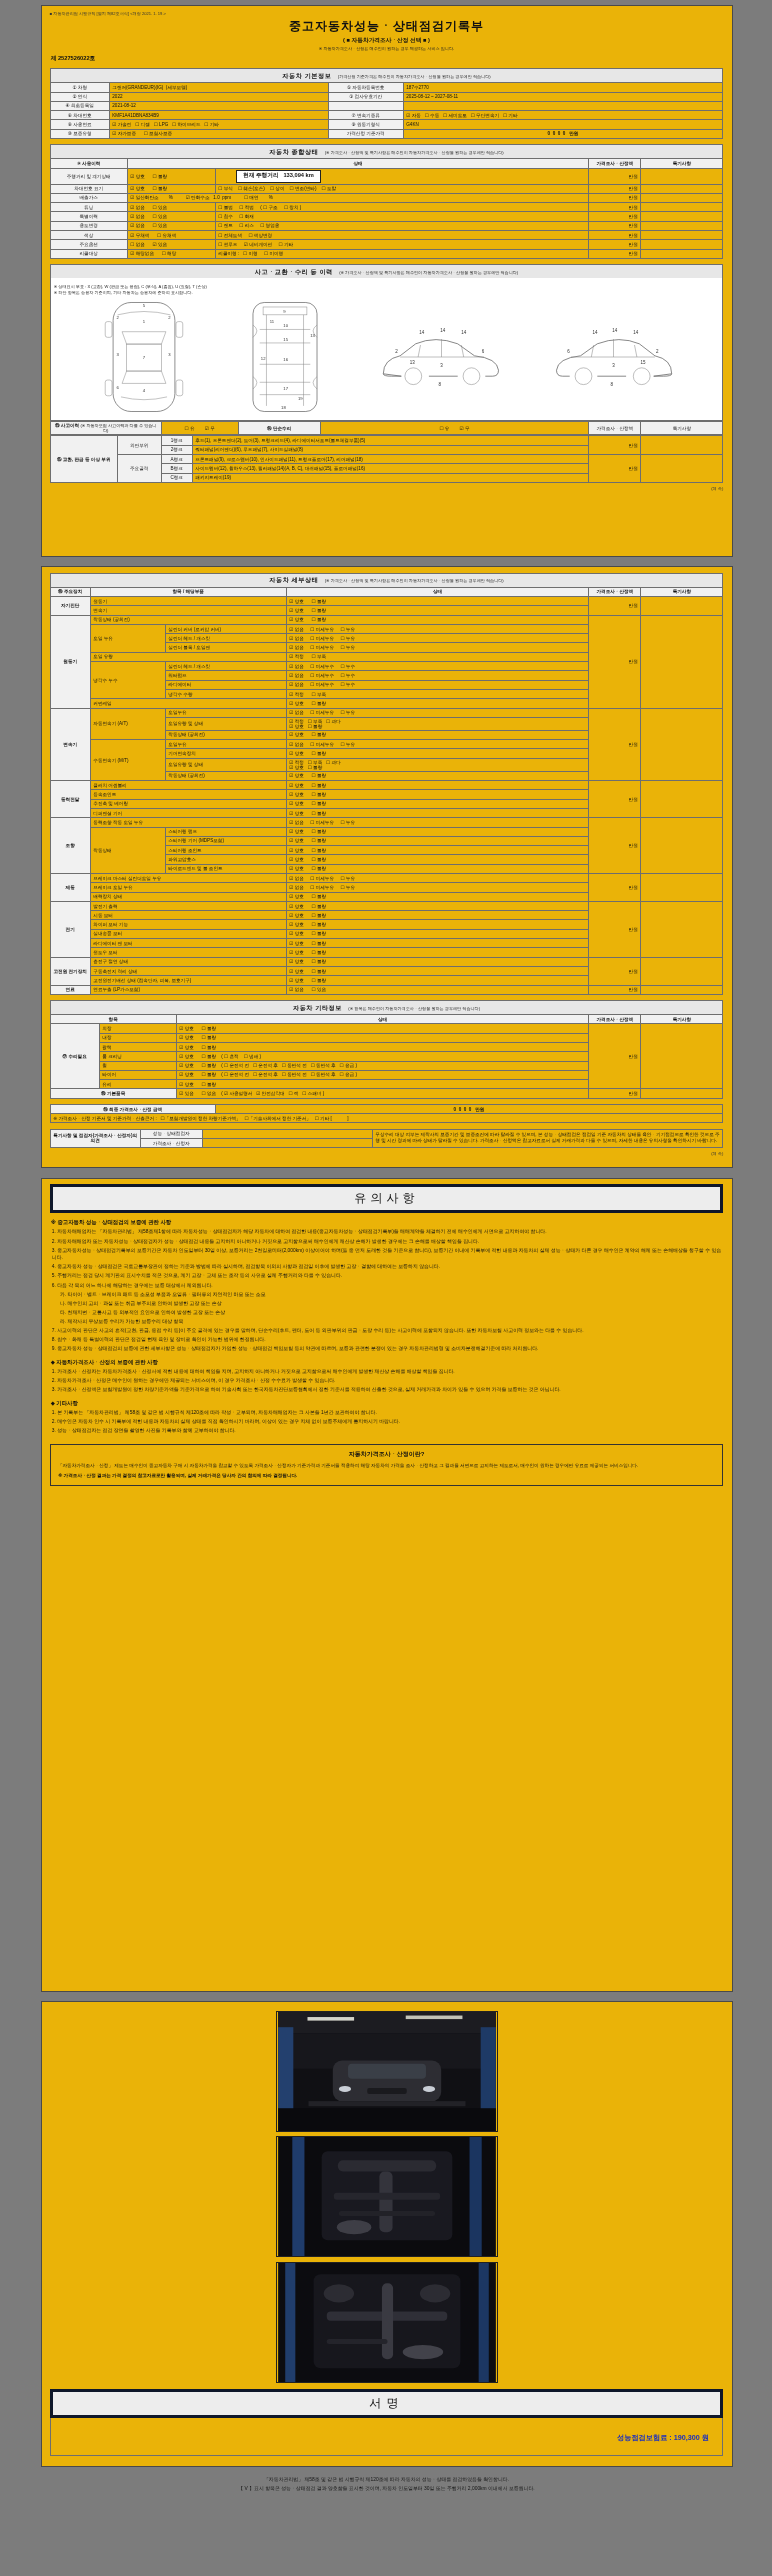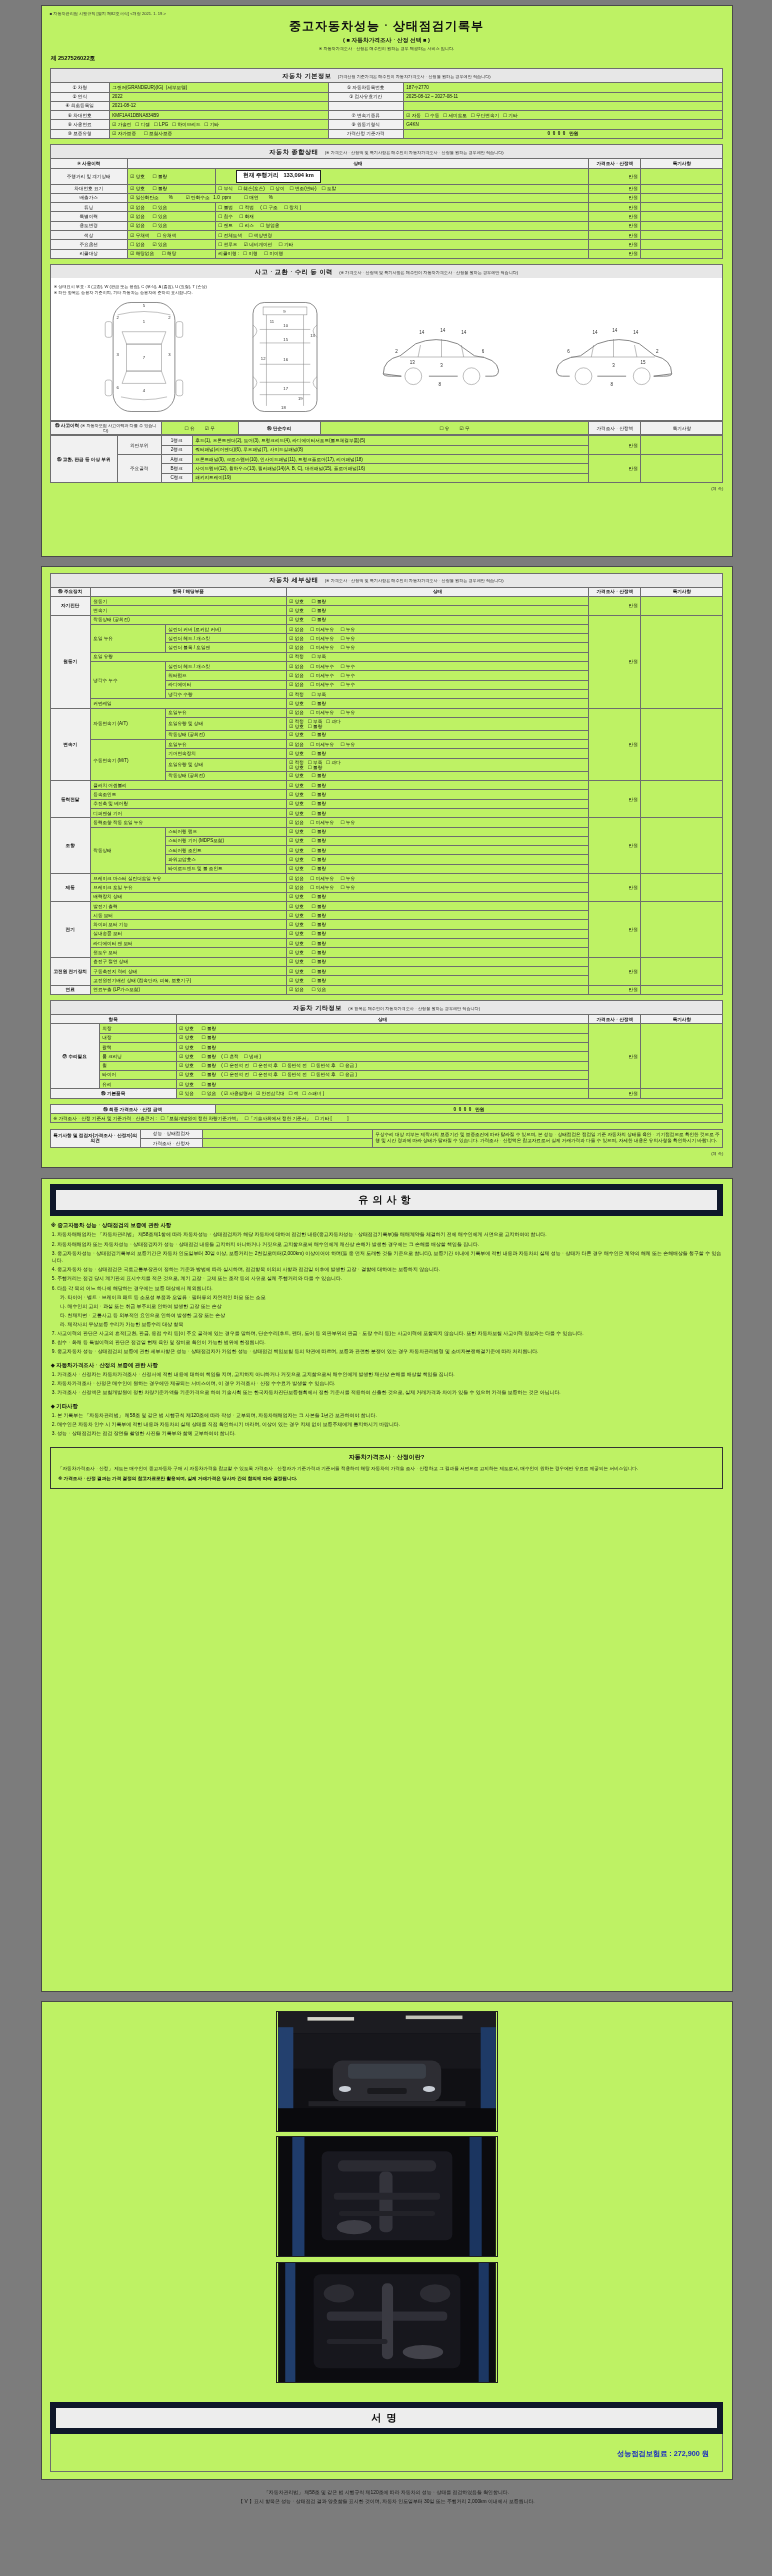--- a/index.html
+++ b/index.html
@@ -6,21 +6,21 @@
   html,body { width:773px; }
   body {
     height:2576px; overflow:hidden;
     background:#7c7c7c;
     font-family:"Liberation Sans","DejaVu Sans",sans-serif;
     color:#111;
     padding-top:5.2px;
   }
   .page {
     width:692px; margin:0 auto 9.3px auto;
-    background:#bef264; border:0.5px solid #4a4a4a;
+    background:#eab308; border:0.5px solid #4a4a4a;
     padding:5.2px 8.2px 7.2px 8.2px;
     position:relative;
   }
   #page1 { min-height:552px; }
   #page2 { min-height:602px; }
   #page3 { min-height:814px; }
   #page4 { min-height:466px; }
 
   .form-ref { font-size:4.1px; color:#333; }
   .doc-title { text-align:center; font-size:12px; font-weight:800; letter-spacing:1px; margin-top:2.1px; }
@@ -43,21 +43,21 @@
 
   .km-box { display:inline-block; border:1px solid #222; background:#fff; padding:1.5px 6.2px; font-weight:800; font-size:5.7px; margin-left:17.5px; }
 
   .legend-line { font-size:4.1px; color:#222; margin:1.5px 1px 0 1px; }
   .diagram-row { border:0.5px solid #6e6e6e; border-top:none; padding:4.1px 2.1px; display:flex; justify-content:space-evenly; align-items:center; background:#fff; }
   .diagram-row svg { display:block; }
   .cont-marker { text-align:right; font-size:4.1px; color:#333; margin-top:3.1px; }
 
   .final-basis { font-size:4.1px; }
 
-  .page-head { border:6px solid #0f172a; background:#ededed; text-align:center; font-weight:700; font-size:10px; letter-spacing:4.1px; padding:3.1px 0; }
+  .page-head { border:3px solid #0f172a; background:#ededed; text-align:center; font-weight:400; font-size:12px; letter-spacing:4.1px; padding:3.1px 0; }
   .notice-head { font-weight:800; font-size:5.4px; margin:6.2px 1px 2.1px 1px; }
   .nl { font-size:4.9px; line-height:1.55; margin:1.5px 2.1px; white-space:pre-wrap; text-align:justify; }
   .vs-box { border:1px solid #333; margin-top:9.3px; padding:5.2px 7.2px; }
   .vs-title { text-align:center; font-weight:800; font-size:6px; margin-bottom:3.1px; }
   .vs-line { font-size:4.6px; line-height:1.6; white-space:pre-wrap; }
   .vs-line.b { font-weight:700; margin-top:2.6px; }
 
   .photo-wrap { text-align:center; margin-top:4.1px; }
   .photo { display:block; margin:4.1px auto; border:0.5px solid #222; }
 
@@ -791,23 +791,23 @@
       <rect x="70" y="22" width="290" height="186" rx="14" fill="#17171d"></rect>
       <ellipse cx="120" cy="60" rx="30" ry="18" fill="#2c2c33"></ellipse>
       <ellipse cx="310" cy="60" rx="30" ry="18" fill="#2c2c33"></ellipse>
       <rect x="96" y="96" width="238" height="18" rx="8" fill="#2f2f37"></rect>
       <rect x="205" y="40" width="22" height="150" rx="10" fill="#3a3a42"></rect>
       <ellipse cx="286" cy="176" rx="40" ry="14" fill="#42424a"></ellipse>
       <rect x="96" y="150" width="120" height="10" rx="5" fill="#24242b"></rect>
     </svg>
   </div>
 
-  <div class="page-head" style="letter-spacing:5.2px; margin-top:19px;text-align:center;">서명</div>
+  <div class="page-head" style="letter-spacing:5.2px; margin-top:6px;text-align:center;">서명</div>
   <div class="sign-box">
-    <div class="insurance-fee">성능점검보험료 :  272,900 원</div>
+    <div class="insurance-fee">성능점검보험료 :  190,300 원</div>
   </div>
 </div>
 
 <div class="doc-footer">
   <div>「자동차관리법」 제58조 및 같은 법 시행규칙 제120조에 따라 자동차의 성능ㆍ상태를 점검하였음을 확인합니다.</div>
   <div>【 V 】표시 항목은 성능ㆍ상태점검 결과 양호함을 표시한 것이며, 자동차 인도일부터 30일 또는 주행거리 2,000km 이내에서 보증됩니다.</div>
 </div>
 
 
 </body></html>

